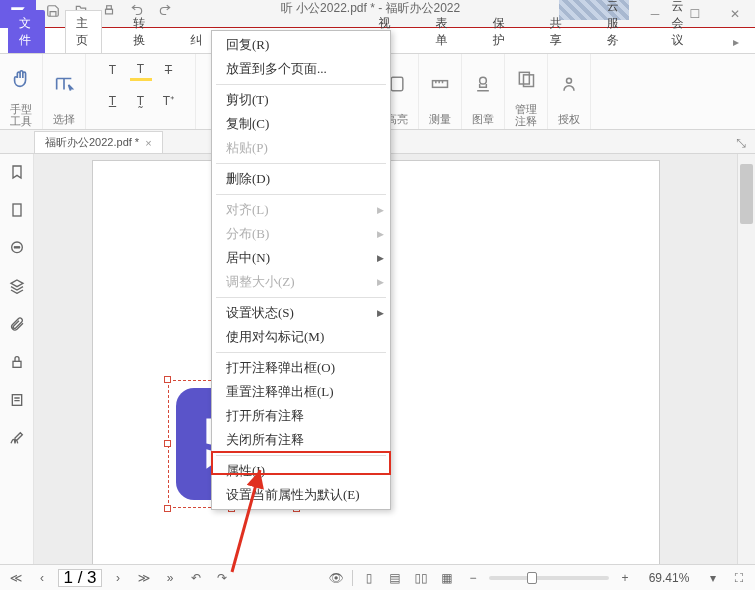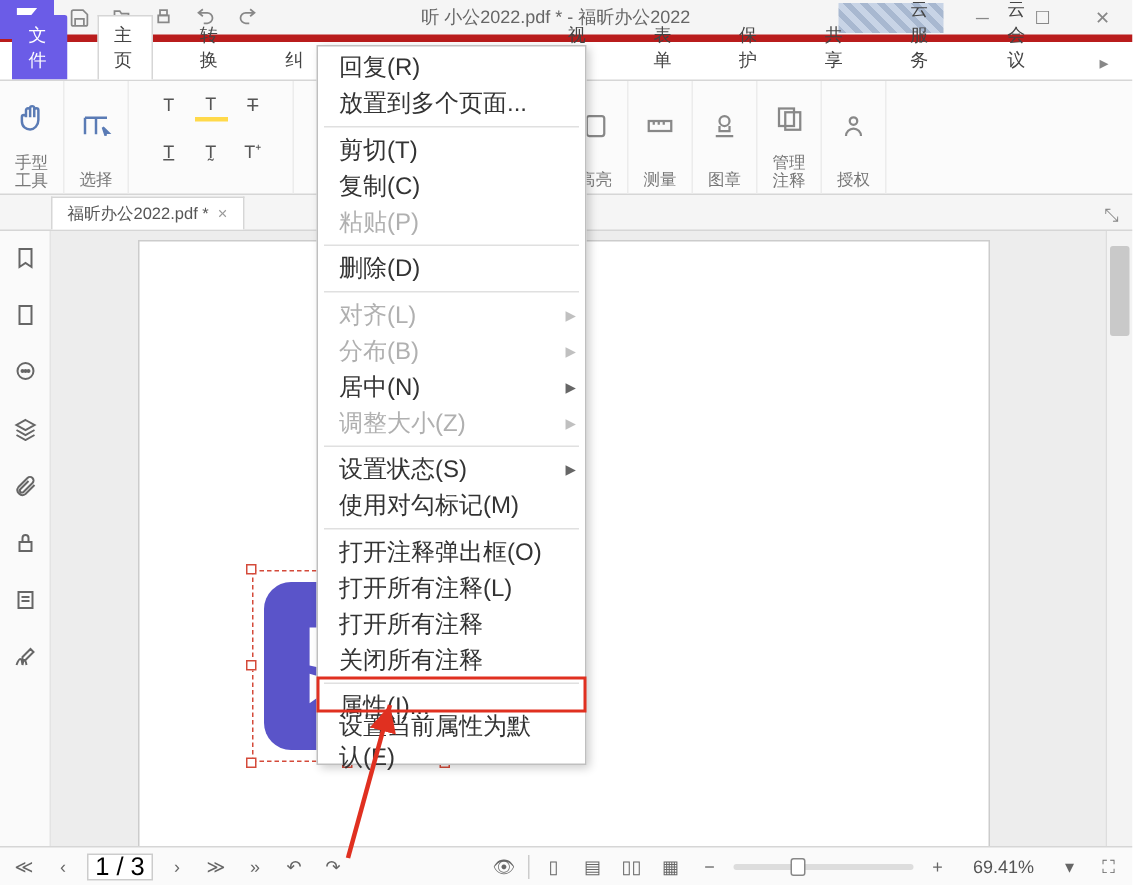--- a/index.html
+++ b/index.html
@@ -1,19 +1,19 @@
 <!DOCTYPE html>
 <html><head>
 <meta charset="utf-8">
 <style>
   * { box-sizing: border-box; margin: 0; padding: 0; font-family: "Microsoft YaHei", "Segoe UI", sans-serif; }
   body { width: 755px; height: 590px; background: #fff; overflow: hidden; position: relative; font-size: 12px; color: #333; }
 
   
-  .titlebar { height: 28px; background: #f5f5f5; display: flex; align-items: center; border-bottom: 5px solid #b91c1c; }
+  .titlebar { height: 28px; background: #f5f5f5; display: flex; align-items: flex-start; border-bottom: 1px solid #b91c1c; }
   .logo { width: 36px; height: 28px; background: #6b5ce7; display:flex; align-items:center; justify-content:center; }
   .logo svg { width:18px; height:18px; fill:#fff; }
   .qat { display:flex; gap:6px; padding:0 6px; align-items:center; }
   .qat-btn { width:22px; height:22px; display:flex; align-items:center; justify-content:center; color:#888; cursor:pointer; }
   .title-center { flex:1; text-align:center; color:#666; font-size:12px; white-space:nowrap; overflow:hidden; }
   .win-ctrl { display:flex; }
   .win-ctrl .btn { width:40px; height:28px; display:flex; align-items:center; justify-content:center; color:#888; cursor:pointer; }
   .pixelate { width:70px; height:20px; background:repeating-linear-gradient(45deg,#a8b8d0 0 4px,#c8d4e6 4px 8px); margin-right:6px; }
 
   
@@ -52,21 +52,21 @@
   .rot{position:absolute;left:calc(50% - 5px);top:-22px;width:10px;height:10px;border:1px solid #d44a3a;border-radius:50%;background:#fff}
   .rot-line{position:absolute;left:50%;top:-14px;width:1px;height:14px;background:#d44a3a}
   .stamp-logo { position:absolute; inset:8px; border-radius:18px; background:#5a54c9; display:flex; align-items:center; justify-content:center; }
   .stamp-logo svg { width:60%; height:60%; fill:#fff; }
 
   .vscroll { width:18px; background:#f3f3f3; border-left:1px solid #ddd; position:relative; }
   .vscroll .thumb { position:absolute; left:2px; right:2px; top:10px; height:60px; background:#c9c9c9; border-radius:2px; }
 
   
   .ctx { position:absolute; left:211px; top:30px; width:180px; background:#fff; border:1px solid #bfbfbf; box-shadow:2px 2px 6px rgba(0,0,0,0.2); z-index:50; padding:2px 0; }
-  .ctx-item { height:24px; display:flex; align-items:center; padding:0 22px 0 14px; font-size:16px; color:#333; cursor:pointer; position:relative; }
+  .ctx-item { height:24px; display:flex; align-items:center; padding:0 22px 0 14px; font-size:13px; color:#333; cursor:pointer; position:relative;font-family:Liberation Serif, serif; }
   .ctx-item.disabled { color:#b0b0b0; cursor:default; }
   .ctx-item.sub::after { content:"▶"; position:absolute; right:6px; font-size:9px; color:#666; }
   .ctx-item.disabled.sub::after { color:#c0c0c0; }
   .ctx-sep { height:1px; background:#e0e0e0; margin:3px 4px; }
 
   
   .red-box { position:absolute; left:211px; top:451px; width:180px; height:24px; border:2px solid #e03020; z-index:60; pointer-events:none; }
   .red-arrow { position:absolute; z-index:59; pointer-events:none; }
 
   
@@ -330,21 +330,21 @@
   <div class="ctx-sep"></div>
   <div class="ctx-item disabled sub">对齐(L)</div>
   <div class="ctx-item disabled sub">分布(B)</div>
   <div class="ctx-item sub">居中(N)</div>
   <div class="ctx-item disabled sub">调整大小(Z)</div>
   <div class="ctx-sep"></div>
   <div class="ctx-item sub">设置状态(S)</div>
   <div class="ctx-item">使用对勾标记(M)</div>
   <div class="ctx-sep"></div>
   <div class="ctx-item">打开注释弹出框(O)</div>
-  <div class="ctx-item">打开所有注释(L)</div>
+  <div class="ctx-item">重置注释弹出框(L)</div>
   <div class="ctx-item">打开所有注释</div>
   <div class="ctx-item">关闭所有注释</div>
   <div class="ctx-sep"></div>
   <div class="ctx-item">属性(I)...</div>
   <div class="ctx-item">设置当前属性为默认(E)</div>
 </div>
 
 <div class="red-box"></div>
 <svg class="red-arrow" style="left:212px;top:452px" width="60" height="130">
   <defs>

